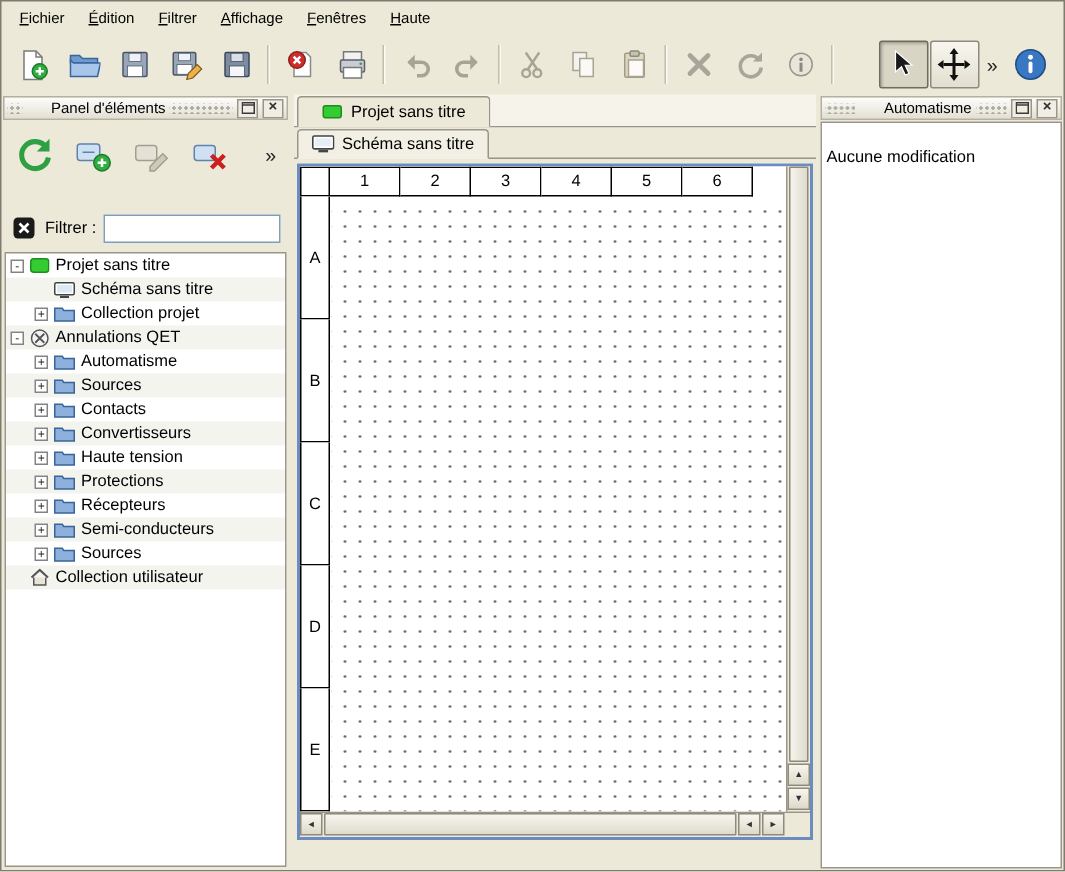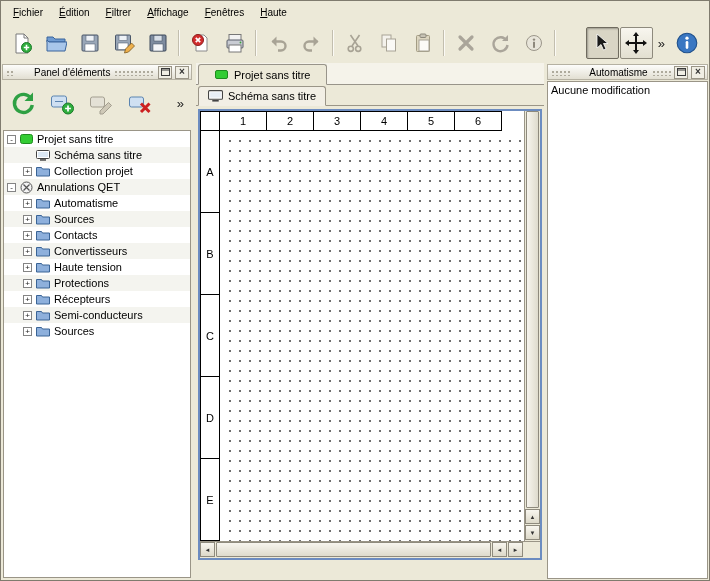--- a/index.html
+++ b/index.html
@@ -75,21 +75,21 @@
   .canvas-bottom { height:17px; flex:0 0 17px; border-top:1px solid #9a9587; background:#ece9d8; display:flex; }
   .hscroll { flex:1; display:flex; }
   .sbtn { flex:0 0 15px; height:15px; width:15px; margin:0; border:1px solid #8e8a7d; background:linear-gradient(#f8f6ef,#ddd9c9); display:flex; align-items:center; justify-content:center; font-size:6px; color:#333; cursor:default; }
   .vscroll .sbtn { width:auto; margin:0 0 1px 0; }
   .hscroll .sbtn { margin:0 1px 0 0; }
   .vthumb { flex:1; margin:0 1px 1px 1px; border:1px solid #8e8a7d; background:linear-gradient(90deg,#f7f5ee,#dedbcd); border-radius:1px; }
   .hthumb { flex:1; margin:0 1px 1px 0; border:1px solid #8e8a7d; background:linear-gradient(#f7f5ee,#dedbcd); border-radius:1px; }
   .scroll-corner { width:16px; flex:0 0 16px; background:#ece9d8; }
 
   
-  .undo-list { flex:1; margin-top:1px; background:#fff; border:1px solid #9a9587; padding:2px 3px; }
+  .undo-list { flex:1; margin-top:1px; background:#fff; border:1px solid #9a9587; padding:17px 3px; }
   .undo-empty { font-size:11px; }
 
   svg { display:block; }
 </style>
 </head>
 <body>
 
 <div class="app">
 
   <div class="menubar">
@@ -270,20 +270,30 @@
         </button>
         <button class="ebtn">
           <svg width="26" height="26" viewBox="0 0 26 26">
               <rect x="2.5" y="7" width="14" height="10" rx="2" fill="#cfe0f2" stroke="#5b84b0"></rect>
               <path d="M14 13.5l8.5 8.5M22.5 13.5L14 22" stroke="#cc2020" stroke-width="3"></path>
             </svg>
         </button>
         <div class="chev">»</div>
       </div>
 
+      <div class="filter-row">
+        <button class="filter-clear">
+          <svg width="16" height="16" viewBox="0 0 16 16">
+              <rect x="1" y="1" width="14" height="14" rx="3" fill="#1a1a1a"></rect>
+              <path d="M5 5l6 6M11 5l-6 6" stroke="#fff" stroke-width="1.8"></path>
+            </svg>
+        </button>
+        <span class="filter-label">Filtrer :</span>
+        <input class="filter-input" value="" style="">
+      </div>
 
       <div class="tree">
         <div class="tree-row lvl0">
           <span class="expander">-</span>
           <span class="ticon">
               <svg width="13" height="10" viewBox="0 0 13 10">
                 <rect x="0.5" y="0.5" width="12" height="9" rx="2" fill="#33cc33" stroke="#1f8c1f"></rect>
               </svg>
             </span>
           <span class="tlabel">Projet sans titre</span>
@@ -391,20 +401,30 @@
           <span class="tlabel">Semi-conducteurs</span>
         </div>
         <div class="tree-row lvl1">
           <span class="expander">+</span>
           <span class="ticon">
               <svg width="14" height="11" viewBox="0 0 14 11">
                 <path d="M.5 1.5h5l1 1.5h7v7H.5z" fill="#8eb0dc" stroke="#3a6496"></path>
               </svg>
             </span>
           <span class="tlabel">Sources</span>
+        </div>
+        <div class="tree-row lvl0">
+          <span class="expander noexp"></span>
+          <span class="ticon">
+              <svg width="13" height="12" viewBox="0 0 13 12">
+                <path d="M1 6L6.5 1 12 6" fill="none" stroke="#555" stroke-width="1.4"></path>
+                <path d="M2.5 6v5h8V6" fill="#e8e4d8" stroke="#555"></path>
+              </svg>
+            </span>
+          <span class="tlabel">Collection utilisateur</span>
         </div>
       </div>
     </div>
 
     <div class="center">
       <div class="mdi-tabbar">
         <div class="mdi-tab">
           <span class="proj-icon"></span>
           <span>Projet sans titre</span>
         </div>

